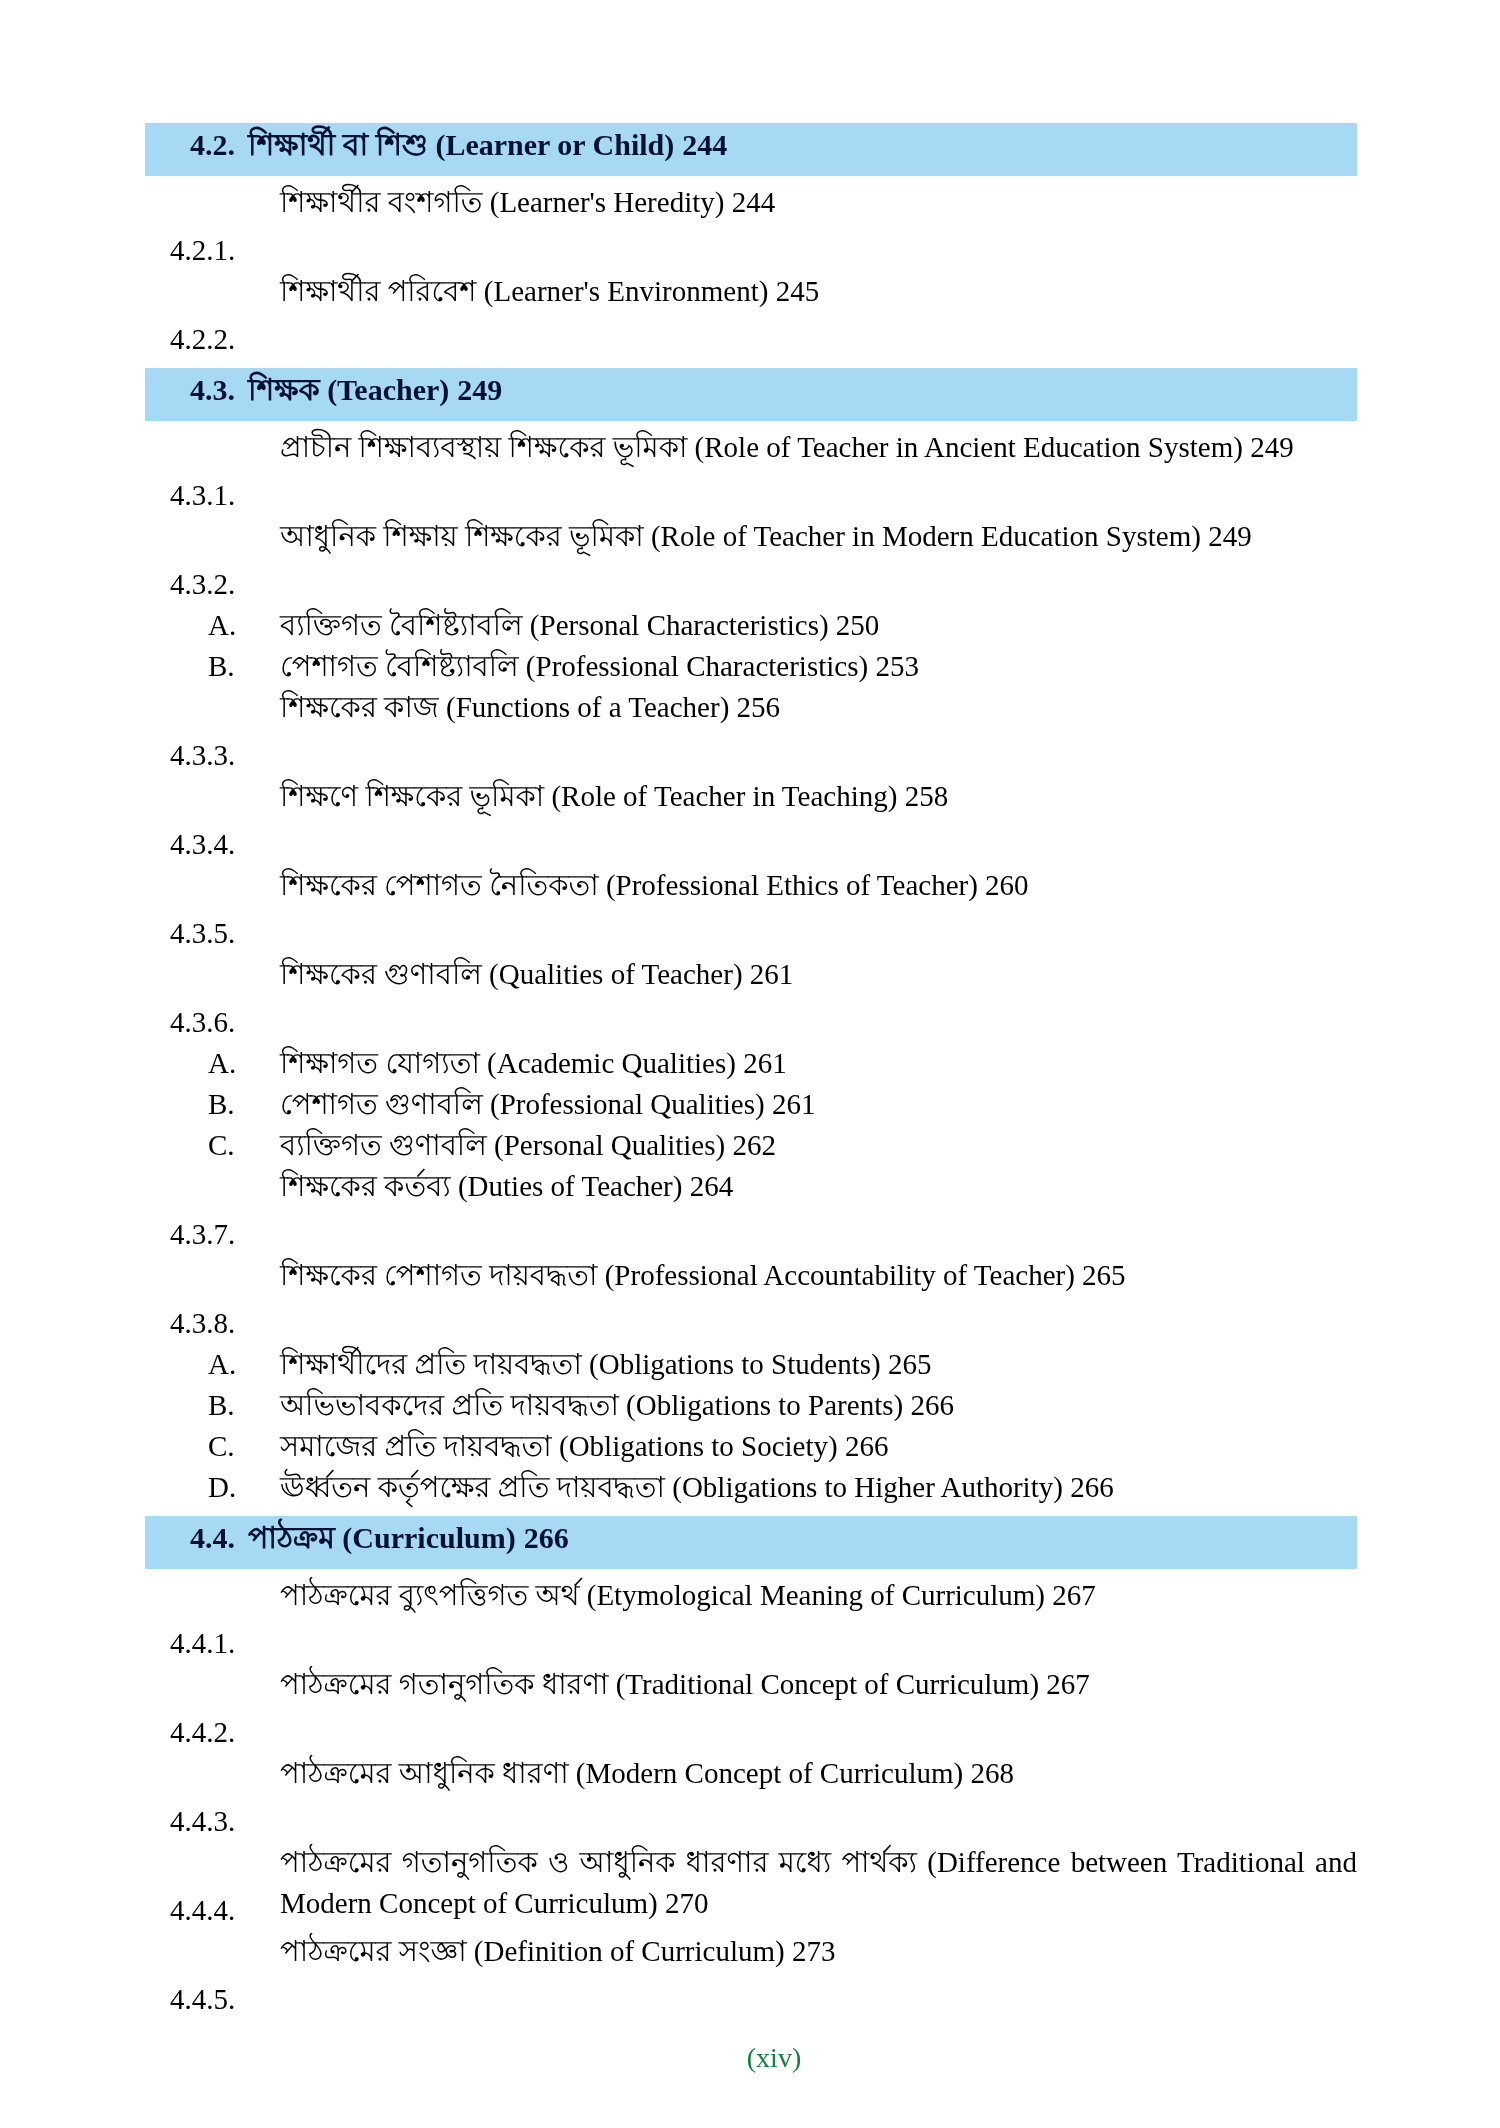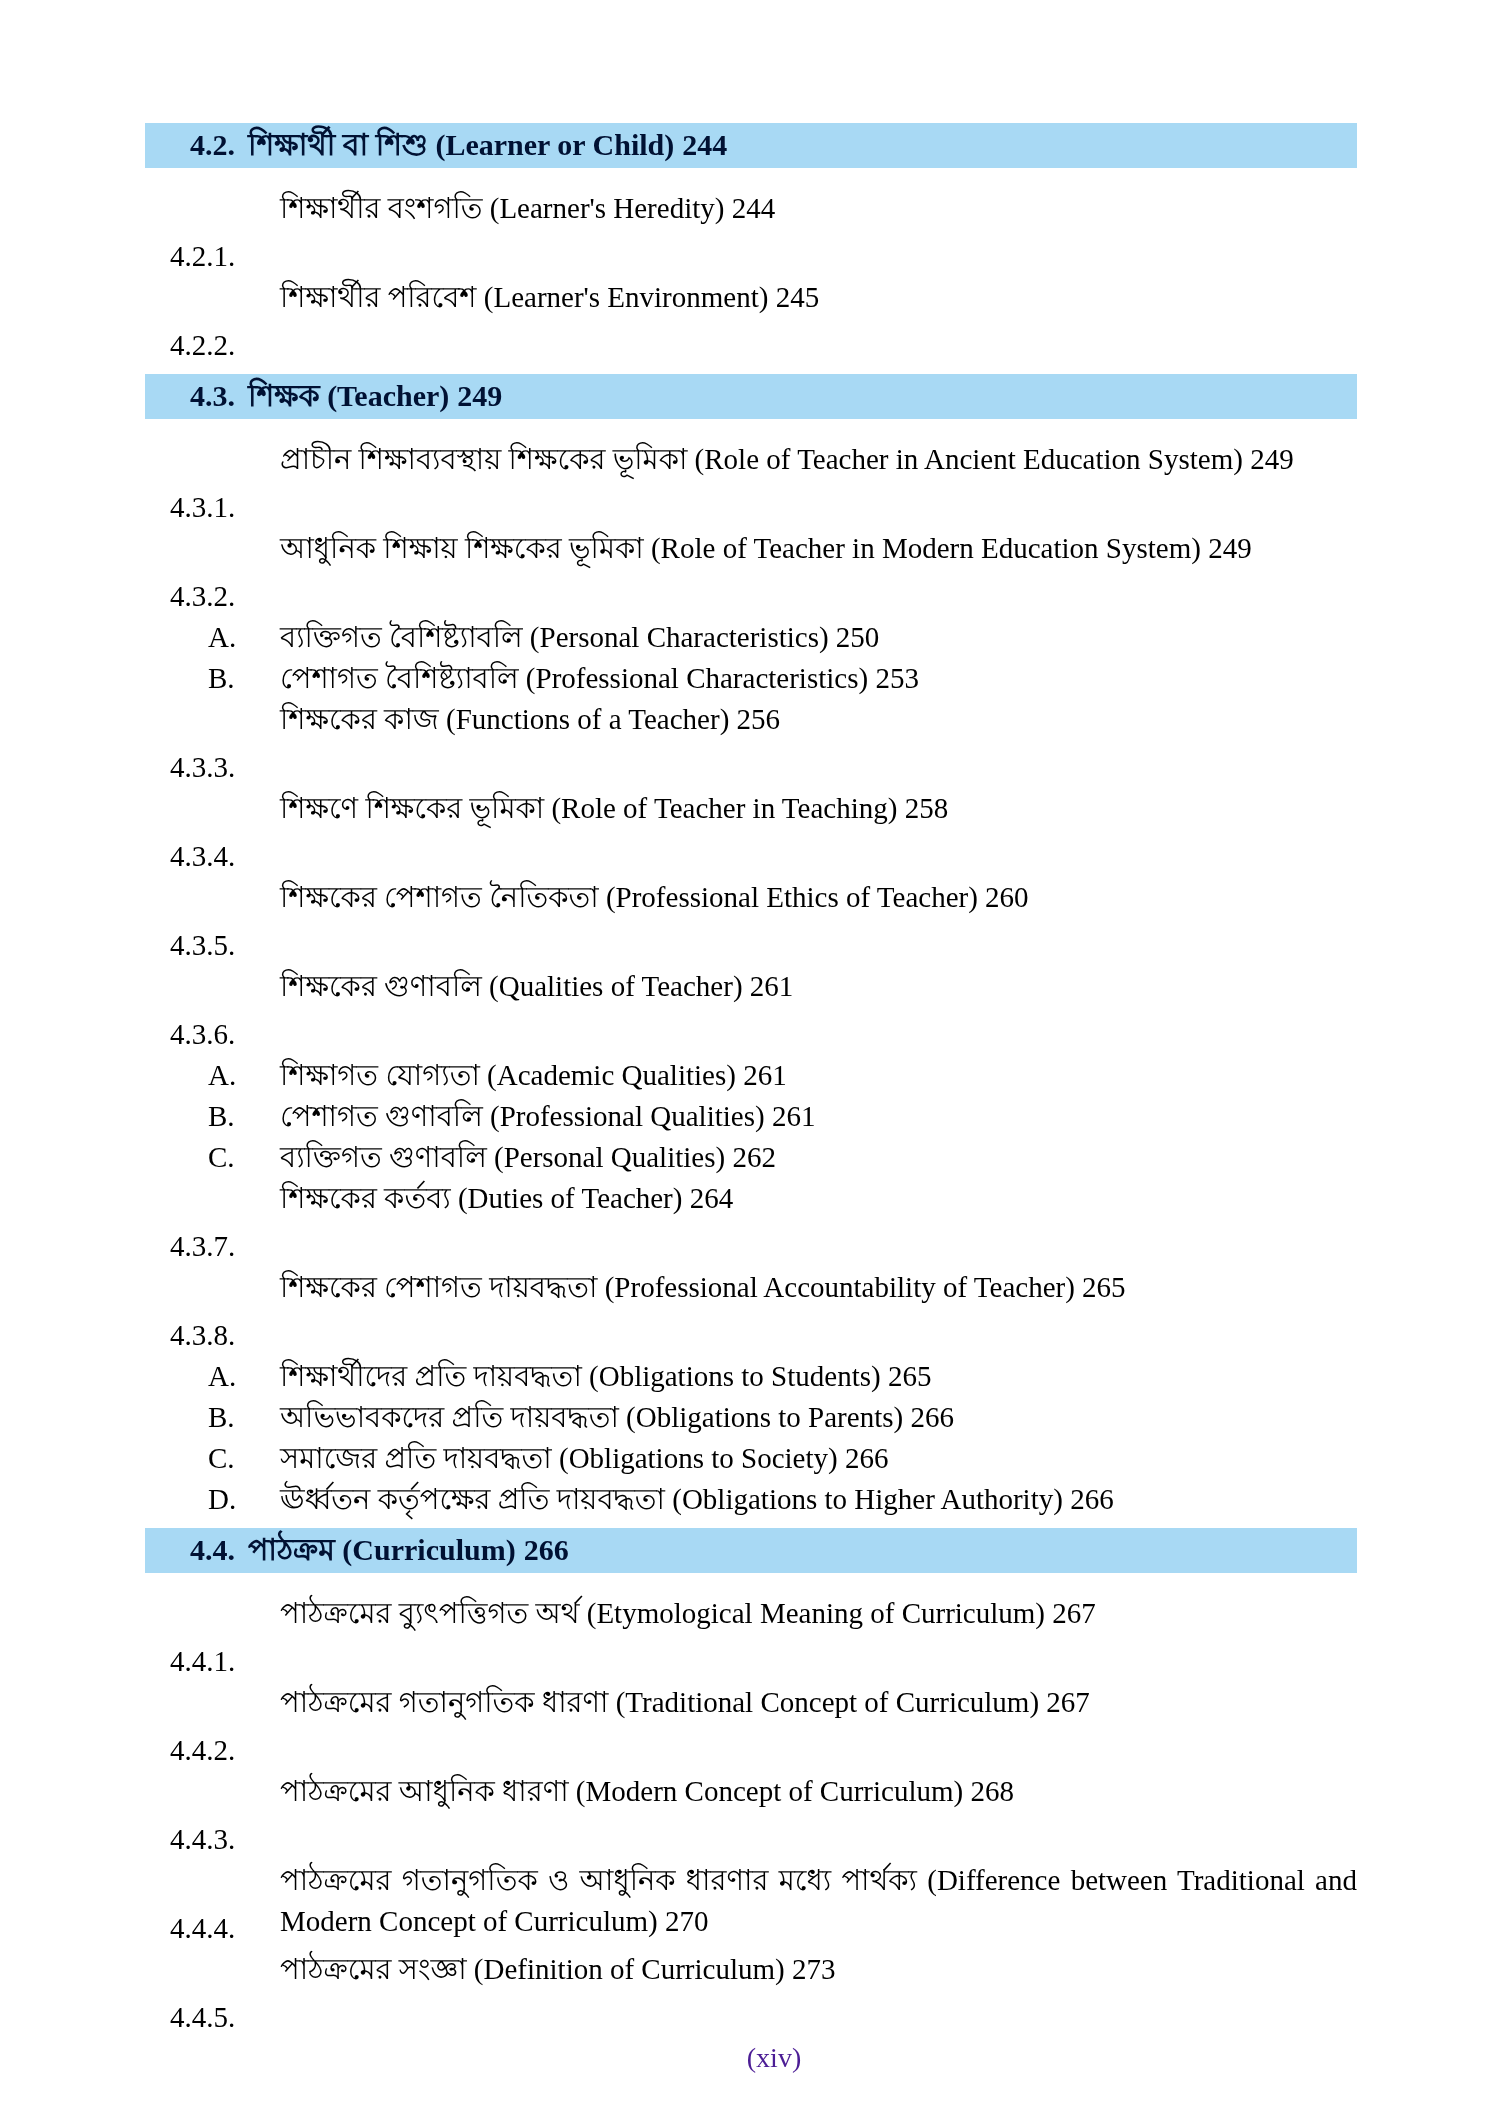--- a/index.html
+++ b/index.html
@@ -17,22 +17,22 @@
     left: 145px;
     top: 123px;
     width: 1212px;
   }
   .section-header {
     background: var(--header-bg, #a8d9f4);
     color: var(--header-text, #001133);
     font-weight: bold;
     font-size: 30px;
     line-height: 42px;
-    padding: 1px 10px 2px 45px;
-    margin: 8px 0 20px 0;
+    padding: 1px 10px 10px 45px;
+    margin: 8px 0 6px 0;
   }
   .section-header:first-child { margin-top: 0; }
   .h-num { display: inline-block; width: 58px; }
   .h-page { margin-left: 8px; }
   .entry {
     display: flex;
     font-size: 29px;
     line-height: 41px;
   }
   .e-label { flex: 0 0 auto; width: 105px; }
@@ -45,21 +45,21 @@
     margin-left: 30px;
   }
   .e-page { white-space: nowrap; }
   .footer {
     position: absolute;
     left: 0;
     top: 2042px;
     width: 100%;
     text-align: center;
     font-size: 28px;
-    color: #4c1d95;
+    color: #15803d;
     padding-left: 48px;
   }
 </style>
 </head>
 <body>
 
 <main>
   <div class="content" id="toc-root">
       <div class="section-header"><span class="h-num">4.2.</span><span class="h-title">শিক্ষার্থী বা শিশু (Learner or Child)</span><span class="h-page">244</span></div>
       <div class="entry level1">

